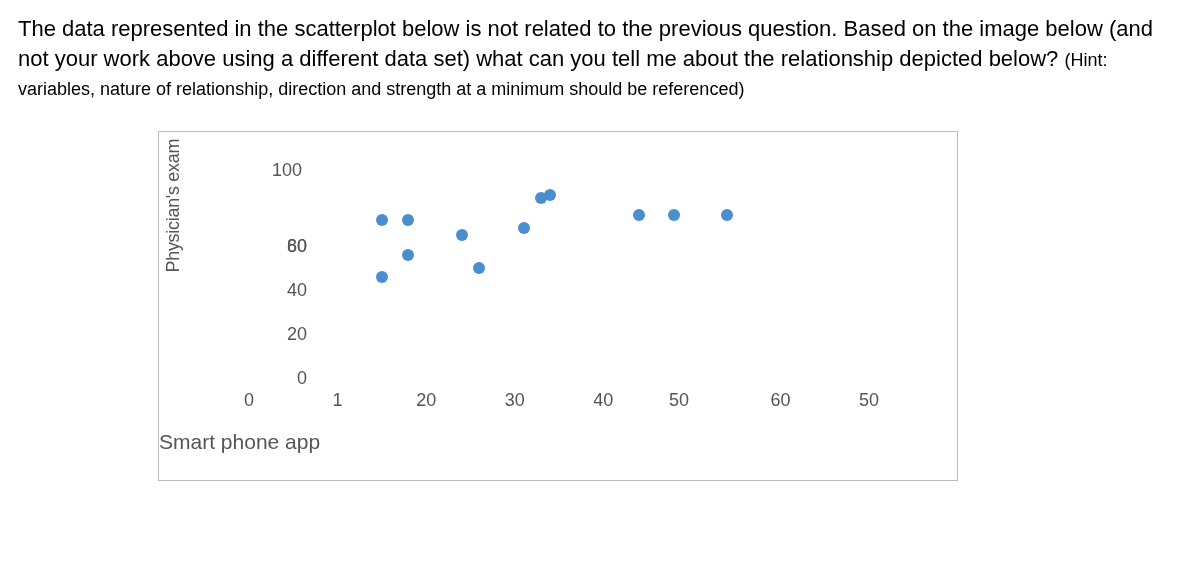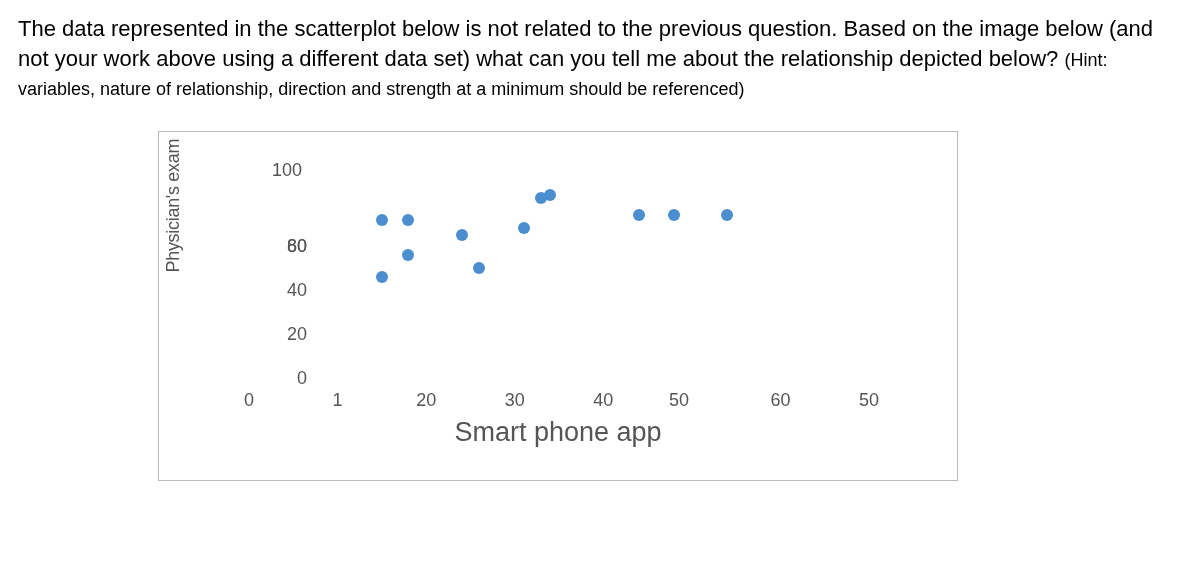--- a/index.html
+++ b/index.html
@@ -41,23 +41,22 @@
       transform-origin: left center;
       font-size: 18px;
       color: #555;
       white-space: nowrap;
       letter-spacing: -0.3px;
     }
     .xlabel {
       position: absolute;
       left: 0;
       right: 0;
-      bottom: 32px;
-      text-align: center;
-      font-size: 27px;
+      bottom: 26px;
+      font-size: 21px;
       color: #555;
     }
     .ytick {
       position: absolute;
       right: 612px;
       transform: translateY(-50%);
       font-size: 18px;
       color: #555;
       text-align: right;
       width: 40px;

